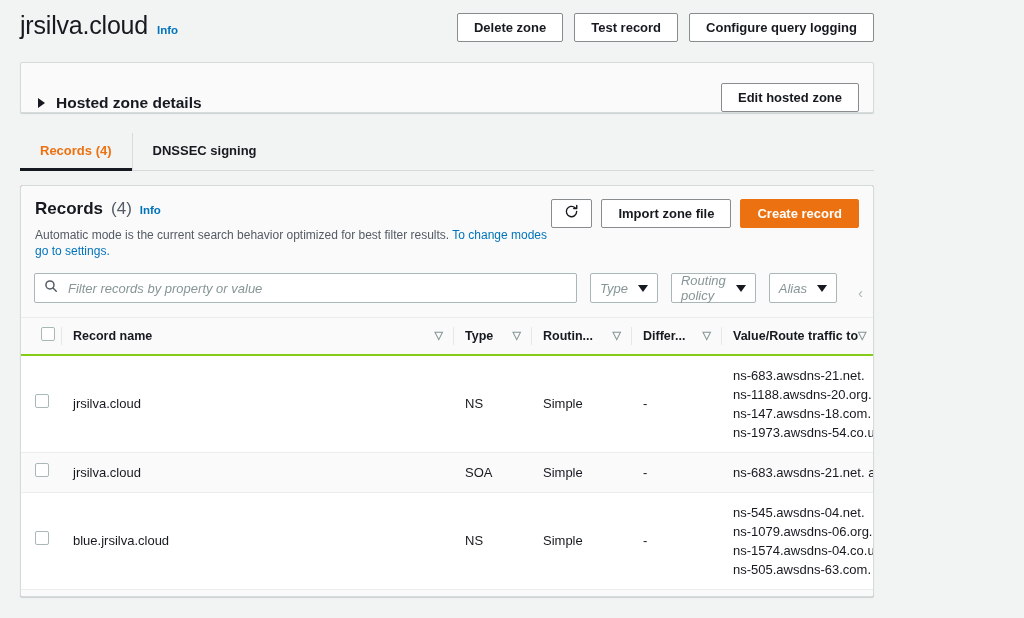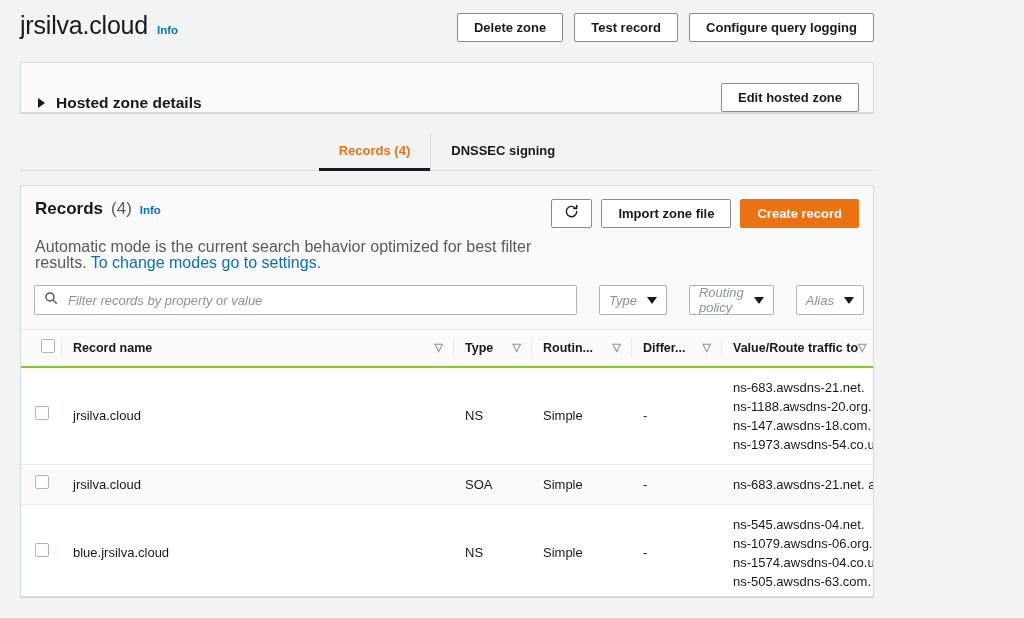--- a/index.html
+++ b/index.html
@@ -60,21 +60,20 @@
     cursor: pointer;
   }
   .hz-title { font-size: 15.5px; font-weight: bold; color: #16191f; }
 
   
   .tabs-wrap {
     margin: 20px 14px 0 20px;
     border-bottom: 1px solid #d5dbdb;
     display: flex;
     height: 38px;
-    justify-content: center;
   }
   .tab {
     padding: 0 20px;
     font-size: 13px; font-weight: bold; color: #16191f;
     line-height: 36px; cursor: pointer;
     border-right: 1px solid #d5dbdb;
     position: relative;
   }
   .tab:last-child { border-right: none; }
   .tab.active { color: #ec7211; }
@@ -96,33 +95,33 @@
   .records-head {
     display: flex; justify-content: space-between; align-items: flex-start;
     padding: 13px 14px 10px 14px;
     background: #fafafa;
   }
   .rh-left { padding-left: 0; }
   .rh-title-line { display: flex; align-items: baseline; gap: 8px; }
   .rh-title { font-size: 17px; font-weight: bold; color: #16191f; }
   .rh-count { font-size: 17px; font-weight: normal; color: #545b64; }
   .rh-sub {
-    margin-top: 20px; font-size: 16px; color: #545b64; line-height: 16px;
+    margin-top: 8px; font-size: 12px; color: #545b64; line-height: 16px;
   }
   .rh-sub a { color: #0073bb; text-decoration: none; cursor: pointer; }
   .rh-actions { display: flex; gap: 9px; align-items: flex-start; }
   .icon-btn {
     width: 41px; height: 29px;
     background: #fff; border: 1px solid #888c8f; border-radius: 2px;
     display: flex; align-items: center; justify-content: center; cursor: pointer;
   }
 
   
   .filter-row {
-    display: flex; align-items: flex-end; gap: 22px;
+    display: flex; align-items: flex-end; gap: 13px;
     padding: 4px 13px 14px 13px;
     background: #fafafa;
   }
   .search-box {
     flex: 0 0 543px; height: 30px;
     border: 1px solid #aab7b8; border-radius: 2px; background: #fff;
     display: flex; align-items: center; gap: 8px; padding: 0 9px;
   }
   .search-input {
     border: none; outline: none; width: 100%; height: 26px;

